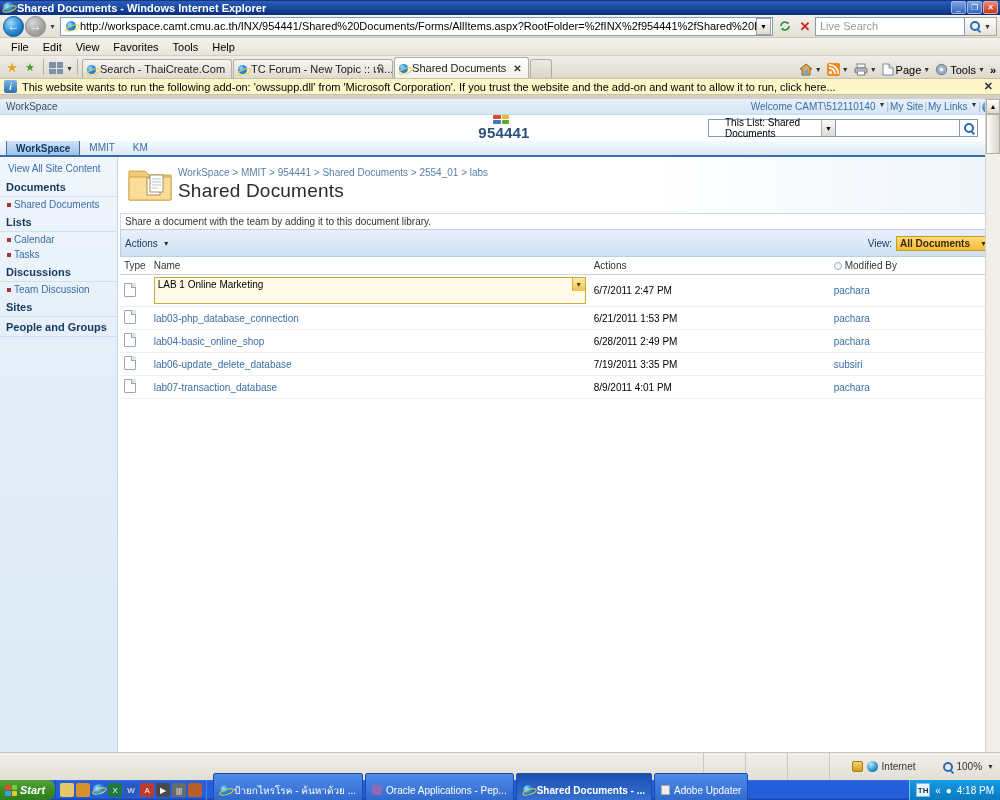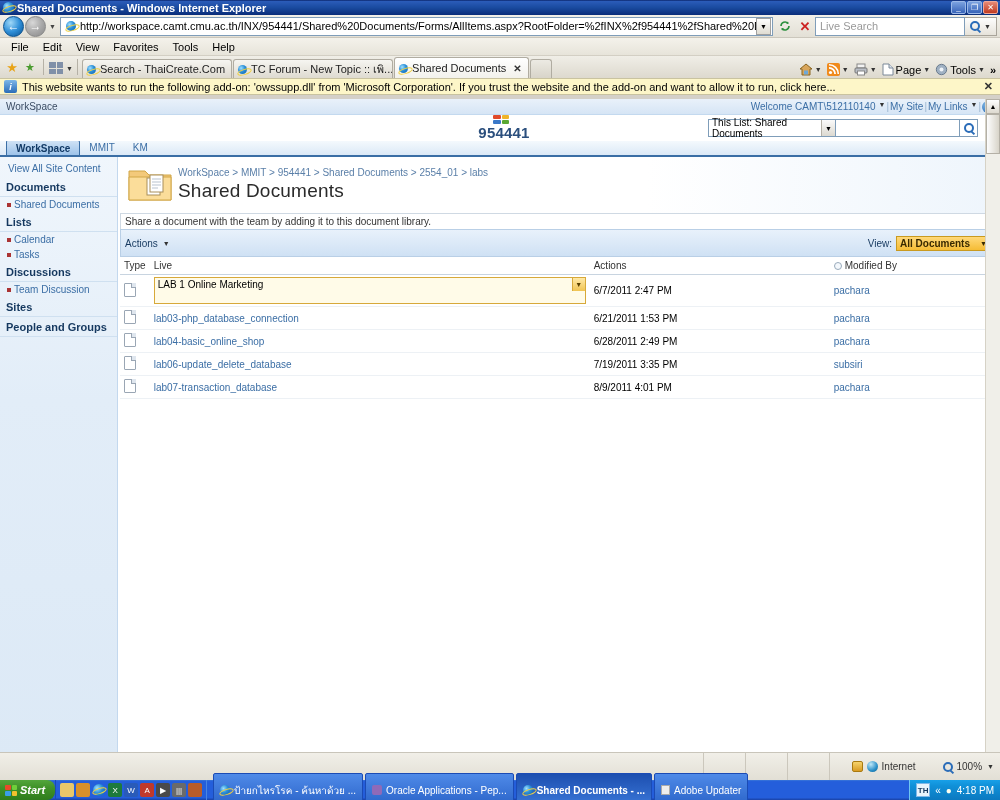--- a/index.html
+++ b/index.html
@@ -229,21 +229,21 @@
     display:grid;grid-template-columns:1fr 1fr;grid-template-rows:1fr 1fr;gap:1px;
   }
   .sp-sitelogo i { display:block; border-radius:1px;}
   .sp-sitetitle { font-size: 15px; font-weight: bold; color:#2b4f7d; letter-spacing:.2px;}
   .sp-searcharea {
     position:absolute; right: 22px; top: 4px;
     display:flex; align-items:center;
   }
   .sp-scope {
     height: 18px; background:#fff; border:1px solid #7f9db9;
-    display:flex;align-items:center; font-size:10px; padding-left:3px;
+    display:flex;align-items:center; font-size:10px; padding-left:16px;
     width: 128px;
   }
   .sp-scope .sc-text { flex:1;}
   .sp-scope .sc-arrow {
     width:14px;height:16px;
     background: linear-gradient(to bottom,#fafafa,#dcd9d0);
     border-left:1px solid #b4b0a6;
     display:flex;align-items:center;justify-content:center;font-size:7px;
   }
   .sp-searchinput {
@@ -729,21 +729,21 @@
         <span class="view-select">
           <span class="vs-text">All Documents</span>
           <span class="vs-caret">▼</span>
         </span>
       </div>
 
       <table class="doclist">
         <thead>
           <tr>
             <th class="col-type">Type</th>
-            <th class="col-name">Live</th>
+            <th class="col-name">Name</th>
             <th class="col-mod">Actions</th>
             <th>
               <span class="sort-circle"></span><span>Modified By</span>
             </th>
           </tr>
         </thead>
         <tbody>
           <tr class="row-selected">
             <td><span class="doc-icon"></span></td>
             <td>

